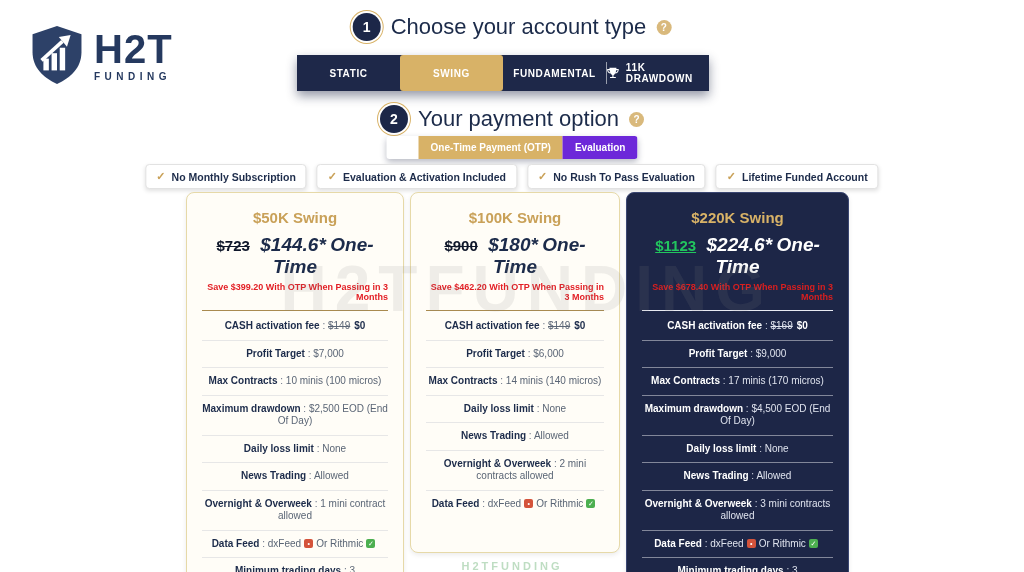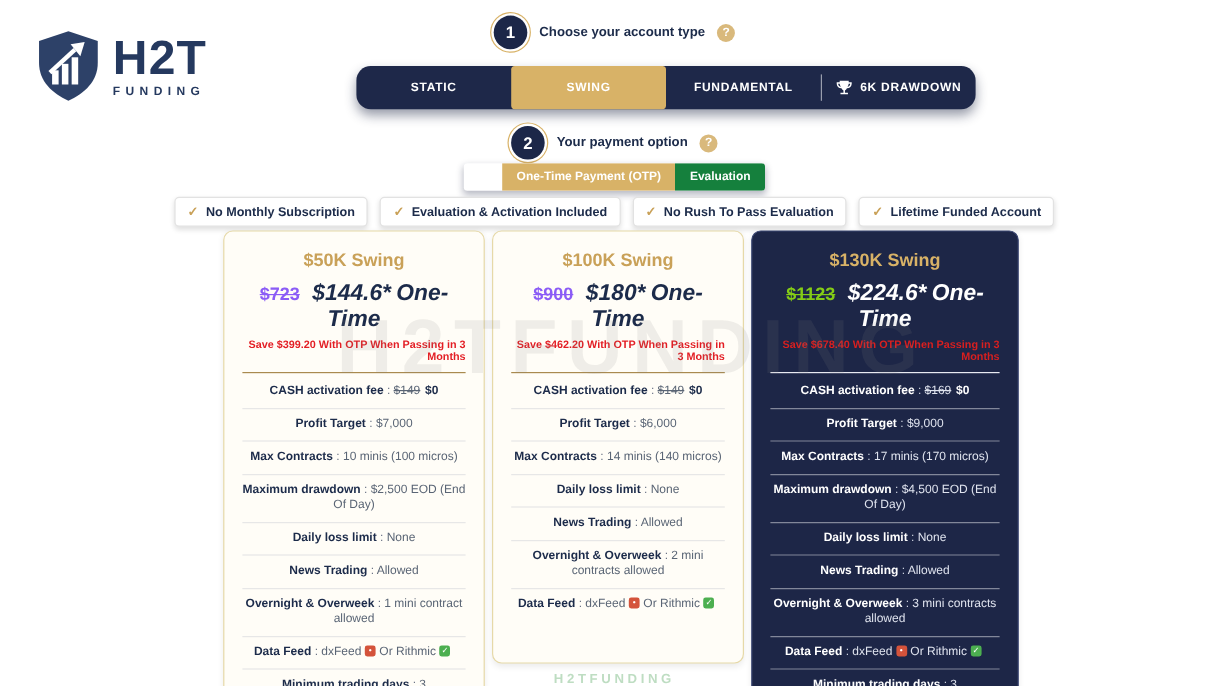--- a/index.html
+++ b/index.html
@@ -10,52 +10,52 @@
   .logo { position:absolute; left:28px; top:24px; display:flex; align-items:center; gap:8px; }
   .logo svg { width:58px; height:62px; }
   .logo-text .t1 { font-size:40px; font-weight:bold; color:#25395f; line-height:1; letter-spacing:1px; }
   .logo-text .t2 { font-size:10px; font-weight:bold; color:#25395f; letter-spacing:4.5px; margin-top:2px; }
 
   
   .step-head { position:absolute; left:50%; transform:translateX(-50%); display:flex; align-items:center; gap:10px; white-space:nowrap; }
   #step1 { top:13px; }
   #step2 { top:105px; }
   .step-circle { width:28px; height:28px; border-radius:50%; background:#1c2748; color:#fff; font-weight:bold; font-size:14px; display:flex; align-items:center; justify-content:center; box-shadow:0 0 0 2px #fff, 0 0 0 3px #d8b267; }
-  .step-title { font-size:11px; font-weight:bold; color:#1c2b4a; }
+  .step-title { font-size:22px; font-weight:normal; color:#1c2b4a; }
   .help-icon { width:15px; height:15px; border-radius:50%; background:#d9b97c; color:#fff; font-size:10px; font-weight:bold; display:flex; align-items:center; justify-content:center; cursor:pointer; }
 
   
-  .tab-bar { position:absolute; left:297px; top:55px; width:516px; height:36px; background:#1e2849; border-radius:12px; display:flex; align-items:stretch; box-shadow:0 5px 10px rgba(20,28,60,.45); }
+  .tab-bar { position:absolute; left:297px; top:55px; width:412px; height:36px; background:#1e2849; border-radius:0; display:flex; align-items:stretch; box-shadow:0 5px 10px rgba(20,28,60,.45); }
   .tab { flex:1; display:flex; align-items:center; justify-content:center; gap:6px; color:#fff; font-size:10px; font-weight:bold; letter-spacing:.6px; cursor:pointer; position:relative; }
   .tab + .tab::before { content:""; position:absolute; left:0; top:7px; bottom:7px; width:1px; background:rgba(255,255,255,.55); }
   .tab.active { background:#d8b267; border-radius:3px; }
   .tab.active::before, .tab.active + .tab::before { display:none; }
   .tab .trophy { width:15px; height:15px; }
 
   
   .pay-toggle { position:absolute; left:50%; top:136px; transform:translateX(-50%); display:flex; box-shadow:0 3px 6px rgba(20,28,60,.3); border-radius:3px; overflow:hidden; }
   .pay-btn { font-size:10px; font-weight:bold; padding:6px 12px; cursor:pointer; }
   .pay-btn.active { background:#d8b267; color:#fff;margin-left:32px; }
-  .pay-btn.inactive { background:#15803d; color:#fff; }
+  .pay-btn.inactive { background:#6d28d9; color:#fff; }
 
   
   .badge-row { position:absolute; left:50%; top:164px; transform:translateX(-50%); display:flex; gap:10px; white-space:nowrap; }
   .badge { background:#fff; border:1px solid #e2e2e2; border-radius:4px; box-shadow:0 2px 4px rgba(0,0,0,.12); padding:5px 10px; display:flex; align-items:center; gap:6px; font-size:10.5px; font-weight:bold; color:#1c2b4a; }
   .badge .chk { color:#c9a158; font-size:11px; }
 
   
   #cards-root { position:absolute; left:186px; top:192px; display:flex; gap:6px; align-items:flex-start; }
   .card { width:218px; min-height:361px; background:#fffdf7; border:1px solid #e6d9a8; border-radius:8px; padding:12px 15px 12px; display:flex; flex-direction:column; box-shadow:0 2px 5px rgba(0,0,0,.08); }
   .card:nth-child(2) { width:210px; }
   .card.dark { width:223px; min-height:370px; background:#1d2647; border-color:#3a4672; color:#fff; }
   .card-title { text-align:center; font-size:15px; font-weight:bold; color:#c9a158; margin:4px 0 8px; }
   .card.dark .card-title { color:#d8b267; }
   .price-line { text-align:center; margin-bottom:4px; }
-  .old-price { font-size:15px; font-weight:bold; color:#8b5cf6; text-decoration:line-through; margin-right:6px; }
-  .card.dark .old-price { color:#84cc16; }
+  .old-price { font-size:15px; font-weight:bold; color:#0f172a; text-decoration:line-through; margin-right:6px; }
+  .card.dark .old-price { color:#22c55e;text-decoration:underline; }
   .new-price { font-size:19px; font-weight:bold; color:#1c2b4a;font-style:italic; }
   .card.dark .new-price { color:#fff; }
   .save-line { text-align:right; font-size:9px; font-weight:bold; color:#e31e24; margin-bottom:8px; }
   .card.dark .save-line { color:#d91f1f; }
   .gold-divider { border-top:1.5px solid #a98a4f; margin-bottom:2px; }
   .card.dark .gold-divider { border-color:#e8eaf2; }
 
   .feature-row { padding:7px 0; border-bottom:1px solid #e7e7e7; font-size:10px; line-height:1.25;text-align:center; }
   .card.dark .feature-row { border-color:rgba(255,255,255,.45); }
   .feature-row:last-child { border-bottom:none; }
@@ -106,21 +106,21 @@
   </div>
 
   <div class="tab-bar">
     <div class="tab">STATIC</div>
     <div class="tab active">SWING</div>
     <div class="tab">FUNDAMENTAL</div>
     <div class="tab">
       <svg class="trophy" viewBox="0 0 24 24">
         <path fill="#fff" d="M6 2h12v2h4v2c0 3.3-2.7 6-6 6h-.3A6 6 0 0 1 13 14.9V18h4v2H7v-2h4v-3.1A6 6 0 0 1 8.3 12H8c-3.3 0-6-2.7-6-6V4h4V2zm-2 4c0 2.2 1.5 4 3.6 4A6 6 0 0 1 6 6H4zm16 0h-2a6 6 0 0 1-1.6 4C18.5 10 20 8.2 20 6z"></path>
       </svg>
-      <span>6K DRAWDOWN</span>
+      <span>11K DRAWDOWN</span>
     </div>
   </div>
 
   <div class="step-head" id="step2">
     <div class="step-circle">2</div>
     <div class="step-title">Your payment option</div>
     <div class="help-icon">?</div>
   </div>
 
   <div class="pay-toggle">
@@ -216,21 +216,21 @@
           <div class="feature-row">
     <span class="flabel">Overnight &amp; Overweek</span><span class="val">2 mini contracts allowed</span>
   </div>
           <div class="feature-row">
     <span class="flabel">Data Feed</span><span class="val">dxFeed</span><span class="feed-icon feed-red"></span><span class="val val2">Or Rithmic</span><span class="feed-icon feed-green"></span>
   </div>
         </div>
 
   </div>
       <div class="card dark">
-    <div class="card-title">$130K Swing</div>
+    <div class="card-title">$220K Swing</div>
     <div class="price-line">
       <span class="old-price">$1123</span>
       <span class="new-price">$224.6*</span>
       <span class="new-price">One-Time</span>
     </div>
     <div class="save-line">Save $678.40 With OTP When Passing in 3 Months</div>
     <div class="gold-divider"></div>
     <div class="feature-list">
           <div class="feature-row">
     <span class="flabel">CASH activation fee</span><span class="old-val">$169</span><span class="val strong">$0</span>

